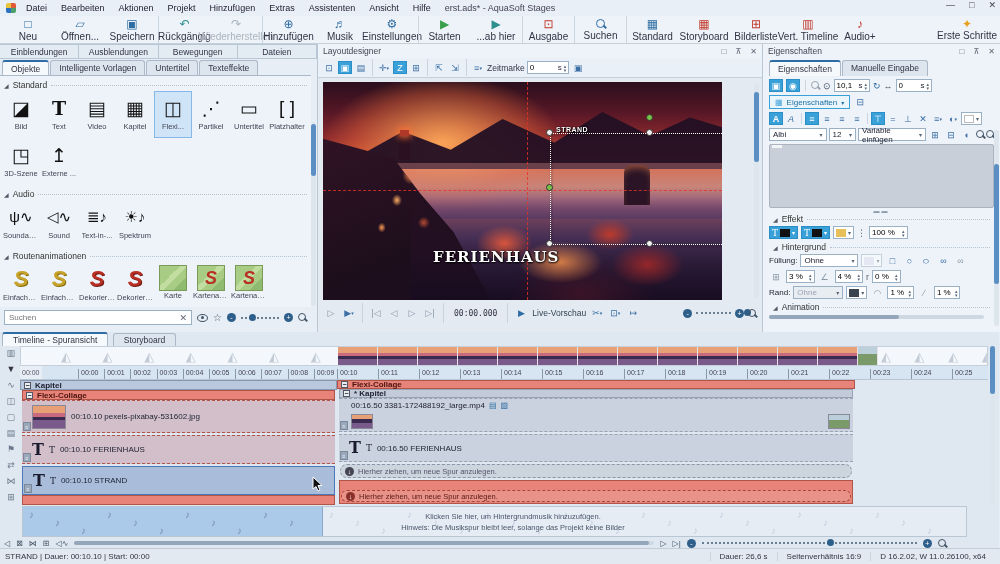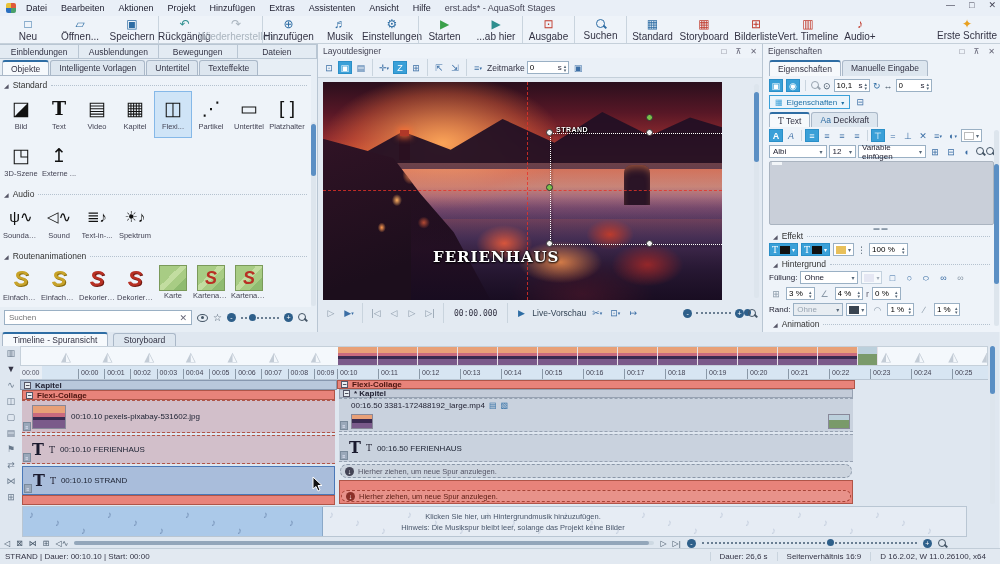--- a/index.html
+++ b/index.html
@@ -520,24 +520,20 @@
       </span>
     </div>
     <div class="rprow">
       <span class="minivorlagen">
           <span style="color:#3aa0d8;">▦</span>
           <span>Eigenschaften</span>
           <span style="font-size:6px;">▾</span>
         </span>
       <span class="ibtn">⊟</span>
     </div>
-    <div class="tabs-row" style="height:15px;">
-      <div class="tab2 active"><span class="smallT" style="font-family:'DejaVu Serif',serif;">T</span> <span>Text</span></div>
-      <div class="tab2"><span style="color:#2e6da4;">Aa</span> <span>Deckkraft</span></div>
-    </div>
     <div class="rprow" style="margin-top:2px;gap:1px;">
       <span class="ibtn on" style="font-weight:bold;">A</span>
       <span class="ibtn" style="font-style:italic;">A</span>
       <span class="vsep"></span>
       <span class="ibtn on">≡</span>
       <span class="ibtn">≡</span>
       <span class="ibtn">≡</span>
       <span class="ibtn">≡</span>
       <span class="vsep"></span>
       <span class="ibtn on">⊤</span>

